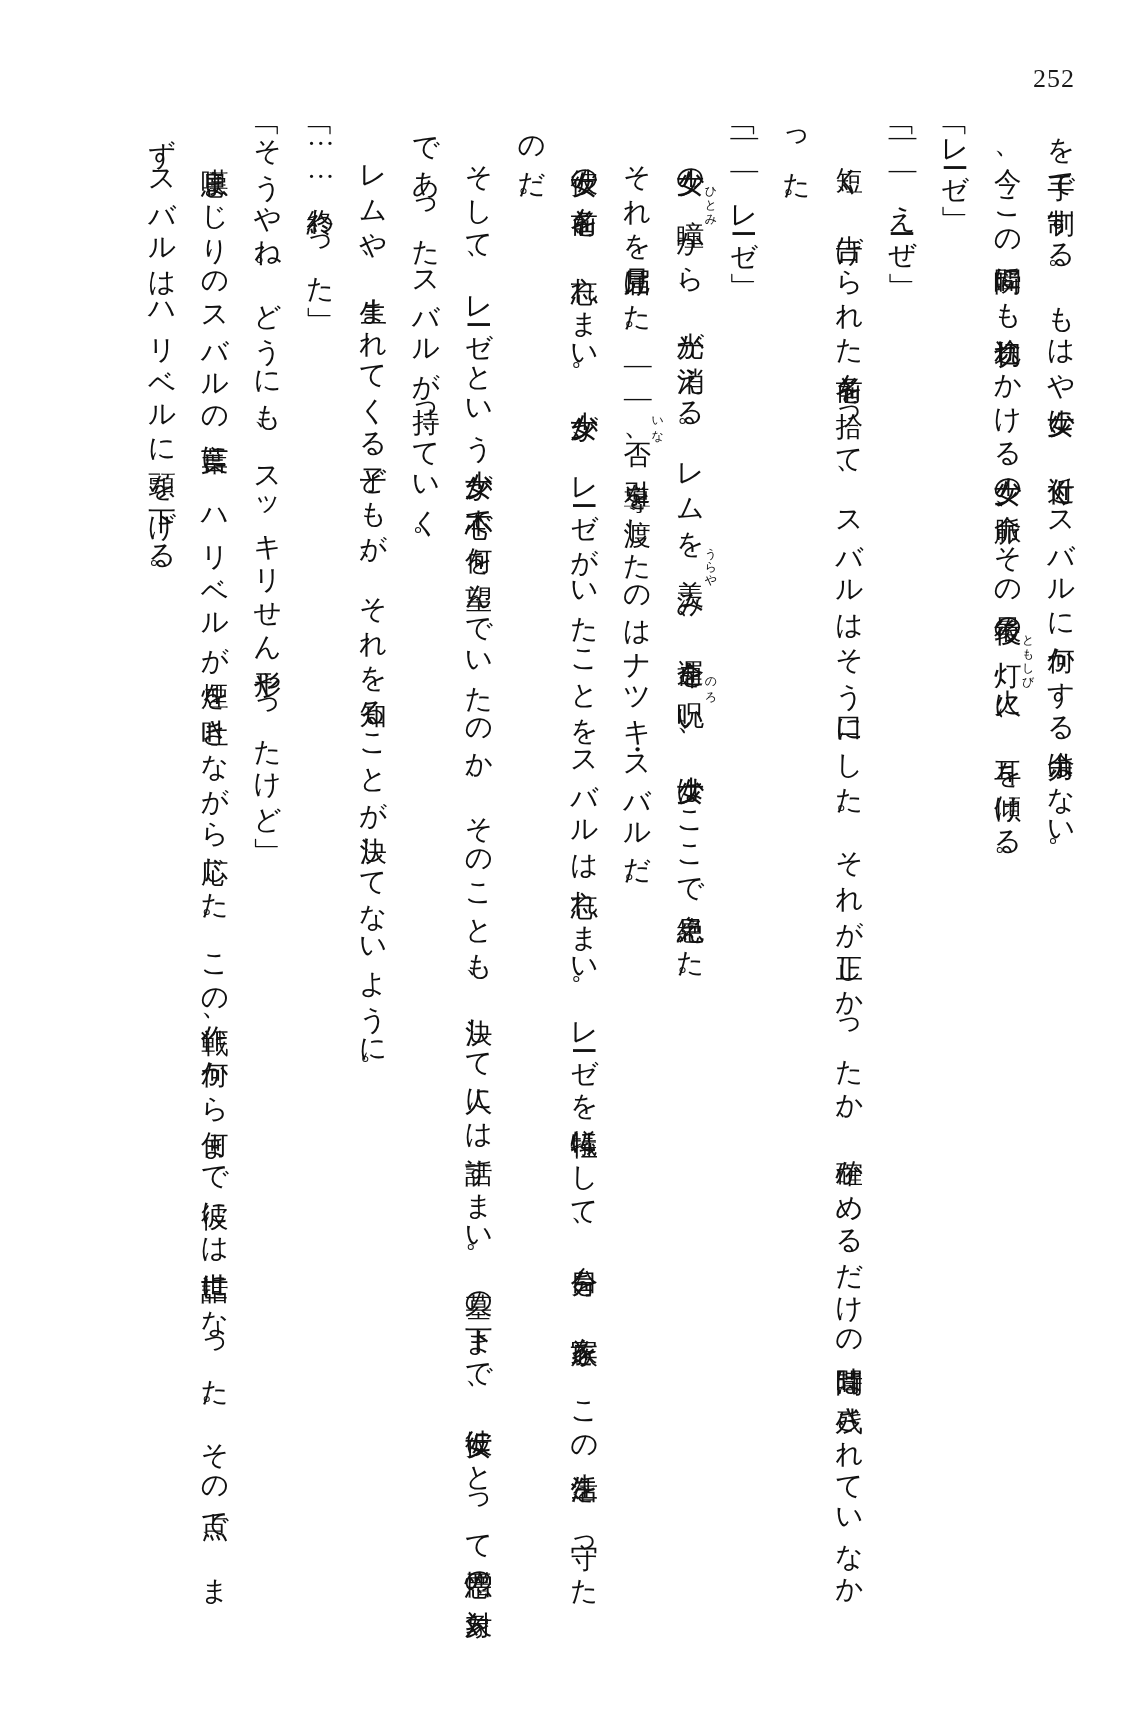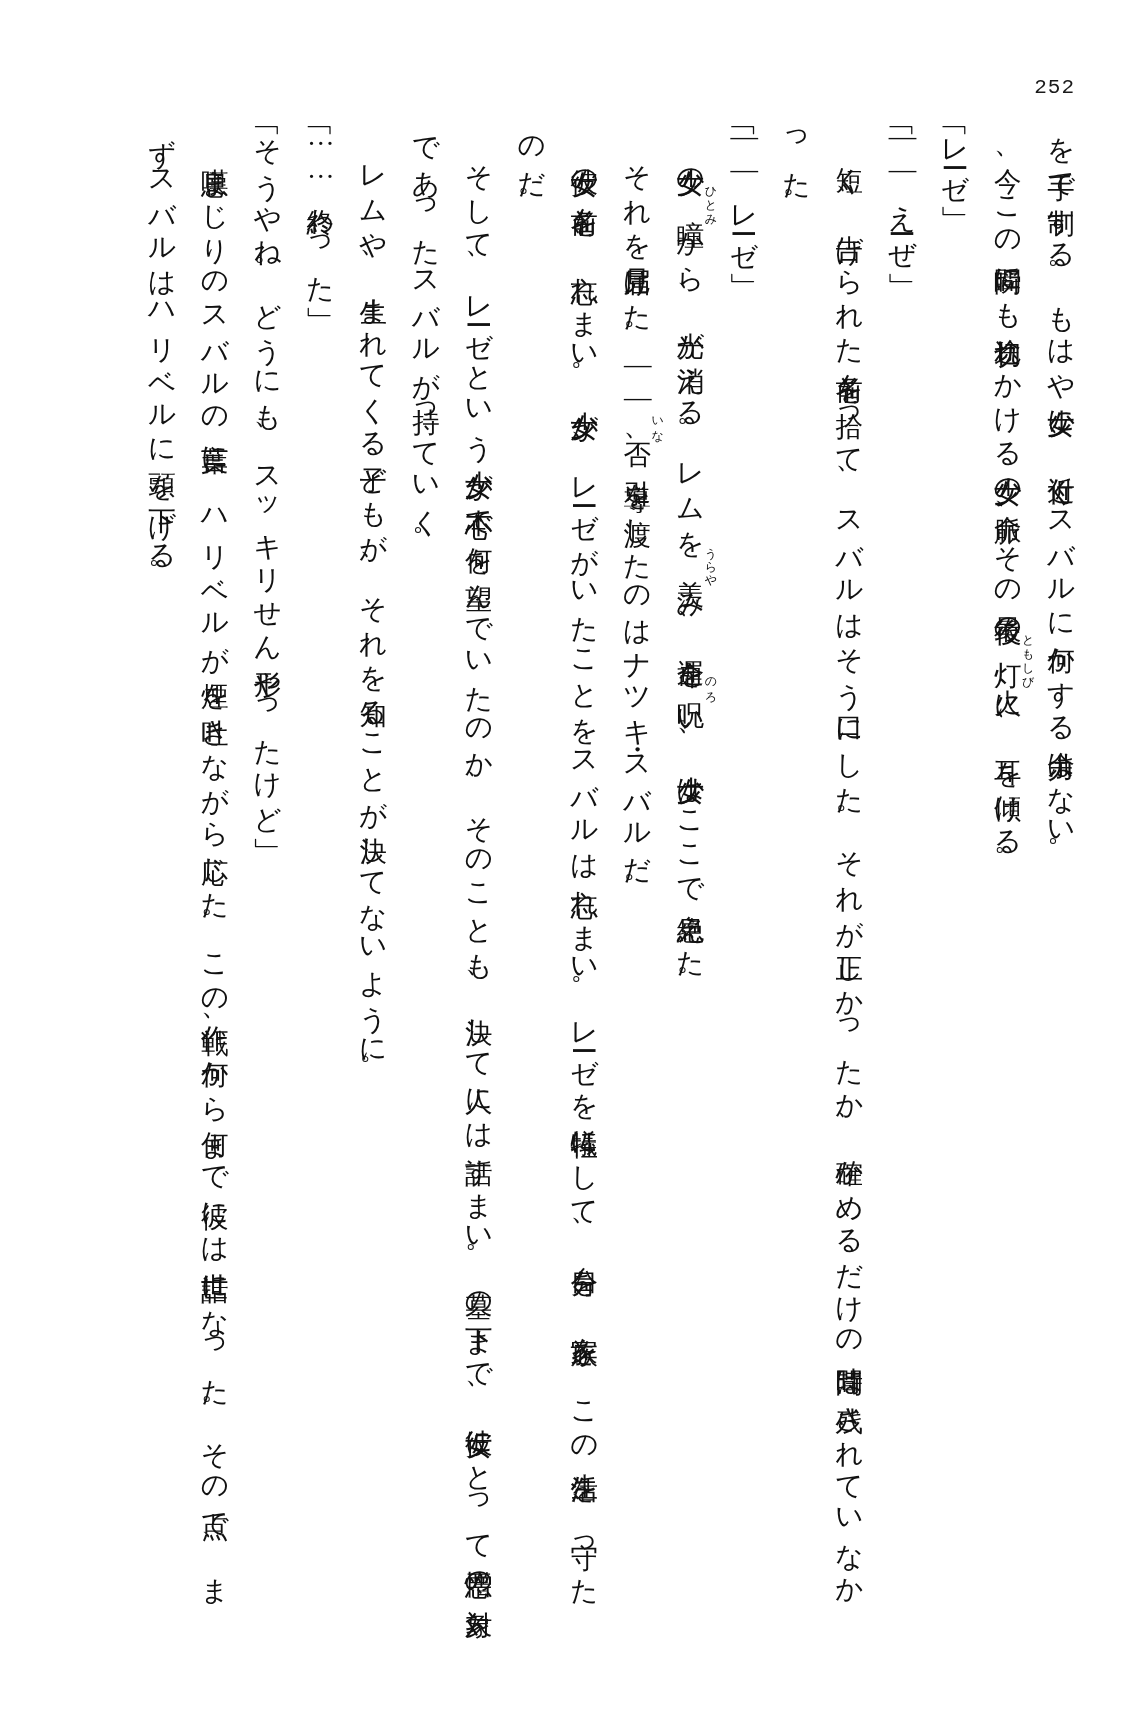--- a/index.html
+++ b/index.html
@@ -14,26 +14,26 @@
   .page {
     position: relative;
     width: 1143px;
     height: 1712px;
     background: #ffffff;
     overflow: hidden;
     box-sizing: border-box;
   }
   .page-number {
     position: absolute;
-    top: 76px;
+    top: 64px;
     right: 68px;
-    font-size: 21px;
+    font-size: 26px;
     letter-spacing: 1px;
     color: #1a1a1a;
-    font-family: Liberation Mono, monospace;
+    font-family: Liberation Serif, serif;
   }
   .body-text {
     position: absolute;
     top: 118px;
     right: 56px;
     left: 56px;
     bottom: 120px;
     writing-mode: vertical-rl;
     text-orientation: upright;
     font-size: 27.5px;

